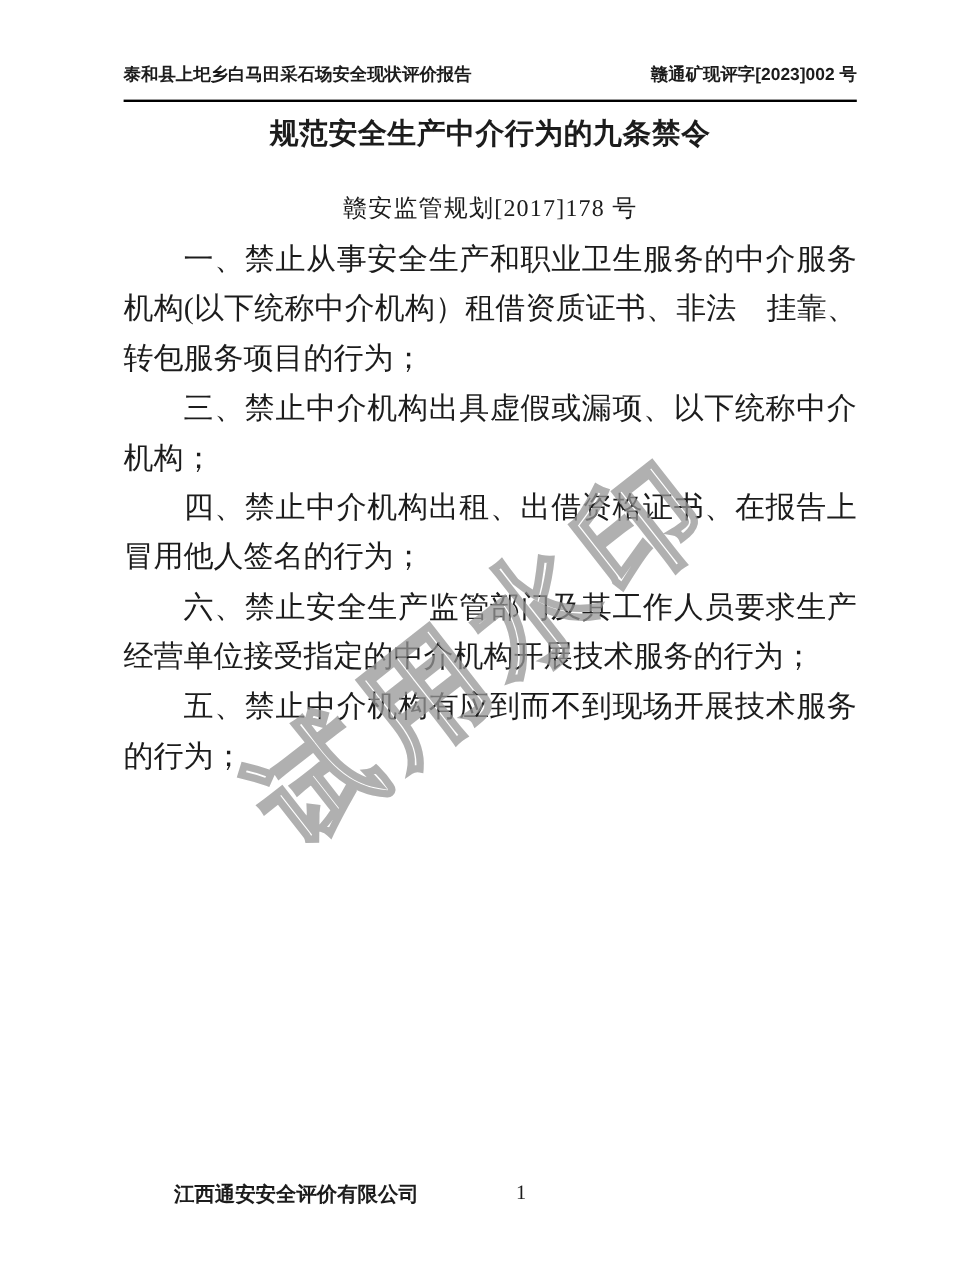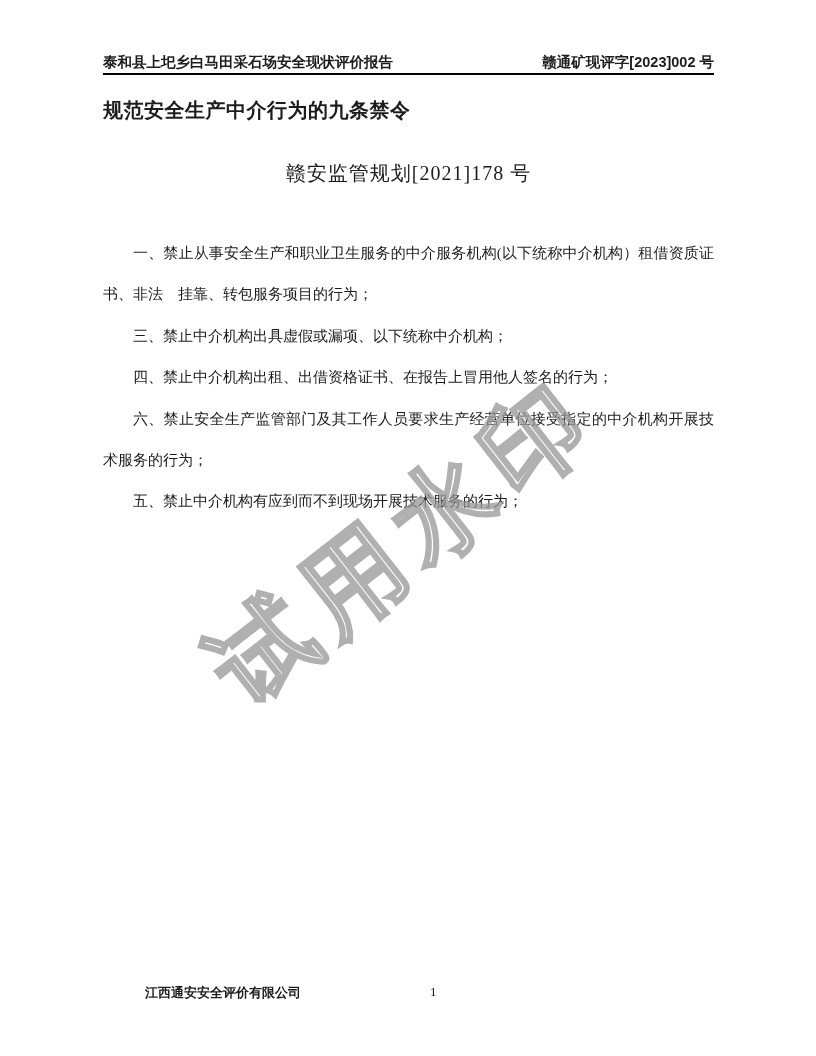--- a/index.html
+++ b/index.html
@@ -17,36 +17,37 @@
 
   
   .header {
     position: absolute;
     top: 53px;
     left: 103px;
     width: 611px;
     display: flex;
     justify-content: space-between;
     align-items: flex-end;
-    padding-bottom: 1px;
+    padding-bottom: 11px;
     border-bottom: 2px solid #000000;
     font-family: "Liberation Sans", "DejaVu Sans", sans-serif;
     font-weight: 600;
     font-size: 14.5px;
     white-space: nowrap;
   }
 
   
   .title {
     position: absolute;
     top: 97px;
     left: 103px;
     width: 611px;
     margin: 0;
-    font-size: 20px;
+    text-align: center;
+    font-size: 24px;
     font-weight: bold;
     letter-spacing: 0.5px;
     line-height: 1.3;
     font-family: Liberation Serif, serif;
   }
   .subtitle {
     position: absolute;
     top: 160px;
     left: 103px;
     width: 611px;
@@ -54,24 +55,23 @@
     font-size: 20px;
     letter-spacing: 1px;
   }
 
   
   .body-text {
     position: absolute;
     top: 196px;
     left: 103px;
     width: 611px;
-    font-size: 15px;
+    font-size: 25px;
     line-height: 41.4px;
     text-align: justify;
-    margin-top: 37px;
   }
   .body-text p {
     margin: 0;
     text-indent: 2em;
   }
 
   
   .watermark {
     position: absolute;
     left: 405px;
@@ -89,21 +89,21 @@
     user-select: none;
   }
 
   
   .footer {
     position: absolute;
     top: 984px;
     left: 103px;
     width: 611px;
     height: 24px;
-    font-size: 13px;
+    font-size: 17px;
   }
   .footer .company {
     position: absolute;
     left: 42px;
     top: 0;
     font-family: "Liberation Sans", "DejaVu Sans", sans-serif;
     font-weight: 600;
     white-space: nowrap;
   }
   .footer .page-num {
@@ -119,21 +119,21 @@
 
   <div class="header">
     <span>泰和县上圯乡白马田采石场安全现状评价报告</span>
     <span>赣通矿现评字[2023]002 号</span>
   </div>
 
   <div class="watermark">试用水印</div>
 
   <h1 class="title">规范安全生产中介行为的九条禁令</h1>
 
-  <div class="subtitle">赣安监管规划[2021]178 号</div>
+  <div class="subtitle">赣安监管规划[2017]178 号</div>
 
   <div class="body-text">
     <p>一、禁止从事安全生产和职业卫生服务的中介服务机构(以下统称中介机构）租借资质证书、非法　挂靠、转包服务项目的行为；</p>
     <p>三、禁止中介机构出具虚假或漏项、以下统称中介机构；</p>
     <p>四、禁止中介机构出租、出借资格证书、在报告上冒用他人签名的行为；</p>
     <p>六、禁止安全生产监管部门及其工作人员要求生产经营单位接受指定的中介机构开展技术服务的行为；</p>
     <p>五、禁止中介机构有应到而不到现场开展技术服务的行为；</p>
   </div>
 
   <div class="footer">

